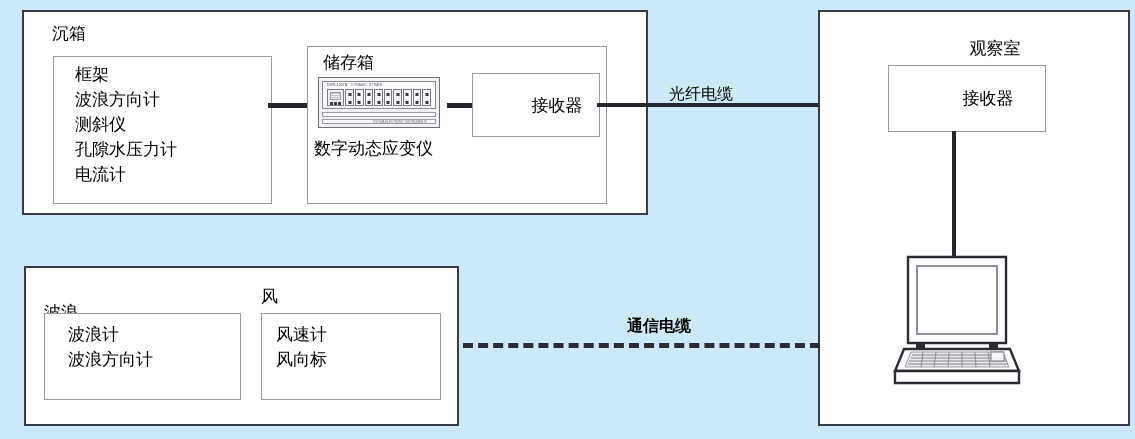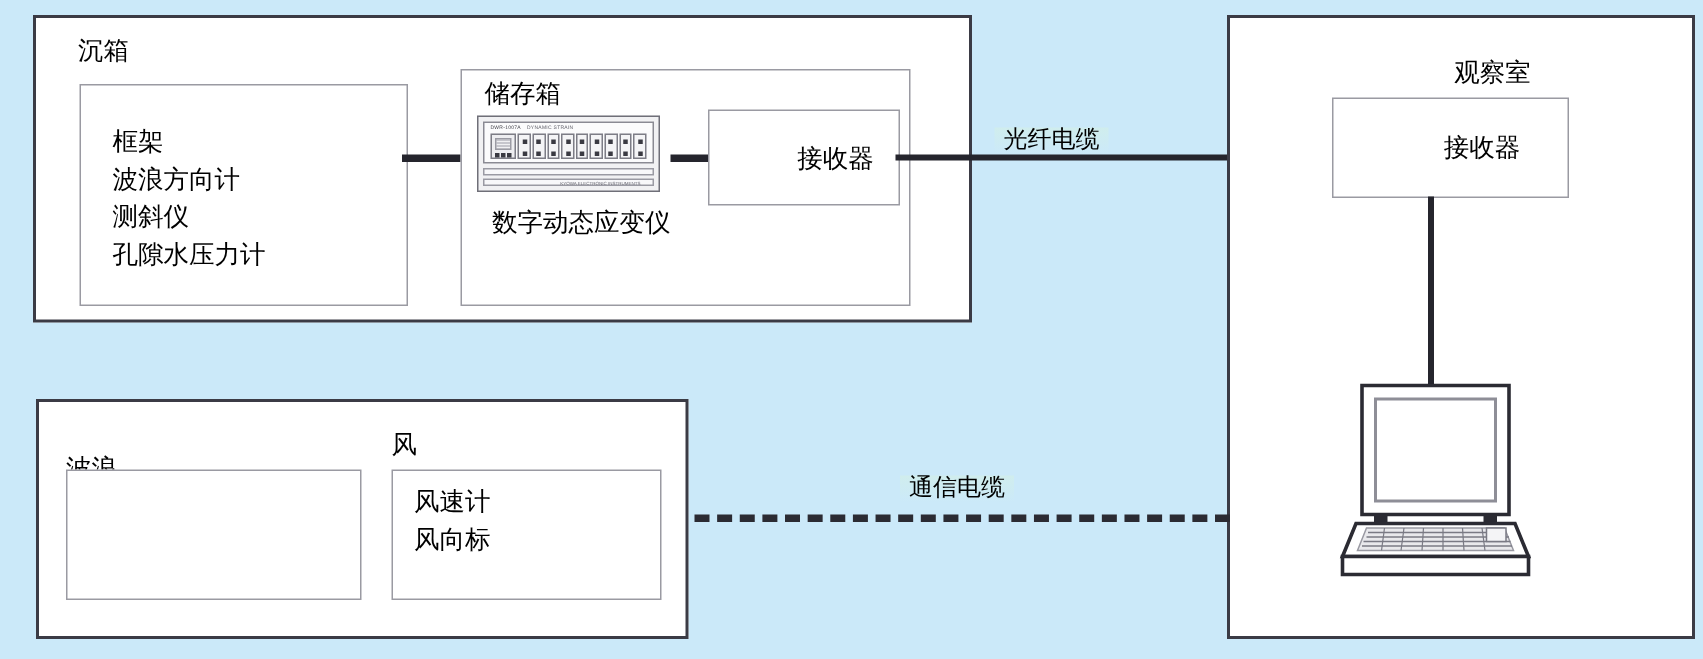--- a/index.html
+++ b/index.html
@@ -173,25 +173,26 @@
 </head>
 <body>
 
 <div id="diagram">
 
   <div class="outer-box" style="left:22px; top:10px; width:626px; height:205px;"></div>
 
   <div class="grp-title" style="left:52px; top:25px;">沉箱</div>
 
   <div class="inner-box" style="left:53px; top:56px; width:219px; height:148px;"></div>
-  <div class="item-list" style="left:75px; top:62px;margin-top:20px;">
+  <div class="item-list" style="left:75px; top:62px;">
     <div>框架</div>
     <div>波浪方向计</div>
     <div>测斜仪</div>
     <div>孔隙水压力计</div>
+    <div>电流计</div>
   </div>
 
   <div class="solid-line" style="left:268px; top:103px; width:42px; height:5px;"></div>
 
   <div class="inner-box" style="left:307px; top:46px; width:300px; height:158px;"></div>
   <div class="grp-title" style="left:323px; top:54px;">储存箱</div>
 
   <div class="device" style="left:318px; top:77px; width:122px; height:51px;">
     <div class="device-inner">
       <div class="device-brand">
@@ -243,21 +244,21 @@
             <span class="knob k2"></span>
           </div>
       </div>
     </div>
     <div class="device-bar" style="top:34px;"></div>
     <div class="device-bar" style="top:41px;">
       <span class="device-tiny" style="top:0px;">KYOWA ELECTRONIC INSTRUMENTS</span>
     </div>
   </div>
 
-  <div class="caption" style="left:328px; top:140px;">数字动态应变仪</div>
+  <div class="caption" style="left:314px; top:140px;">数字动态应变仪</div>
 
   <div class="solid-line" style="left:447px; top:103px; width:26px; height:5px;"></div>
 
   <div class="inner-box" style="left:472px; top:73px; width:128px; height:64px;"></div>
   <div class="box-label" style="left:472px; top:97px; width:128px;">接收器</div>
 
   <div class="solid-line" style="left:597px; top:103px; width:294px; height:4px;"></div>
   <div class="cable-label" style="left:663px; top:85px;">光纤电缆</div>
 
   <div class="outer-box" style="left:818px; top:10px; width:312px; height:416px;"></div>
@@ -299,24 +300,28 @@
 
       <polygon points="7,116 131,116 131,128 7,128" fill="#ffffff" stroke="#2b2b33" stroke-width="2.4"></polygon>
     </svg>
   </div>
 
 
   <div class="outer-box" style="left:24px; top:266px; width:435px; height:160px;"></div>
 
   <div class="grp-title" style="left:44px; top:304px;">波浪</div>
   <div class="inner-box" style="left:44px; top:313px; width:197px; height:87px;"></div>
+  <div class="item-list" style="left:68px; top:322px;">
+    <div>波浪计</div>
+    <div>波浪方向计</div>
+  </div>
 
   <div class="grp-title" style="left:261px; top:288px;">风</div>
   <div class="inner-box" style="left:261px; top:313px; width:180px; height:87px;"></div>
   <div class="item-list" style="left:276px; top:322px;">
     <div>风速计</div>
     <div>风向标</div>
   </div>
 
   <div class="dashed-line" style="left:463px; top:343px; width:357px;"></div>
-  <div class="cable-label" style="left:600px; top:317px;">通信电缆</div>
+  <div class="cable-label" style="left:621px; top:317px;font-weight:bold;">通信电缆</div>
 
 </div>
 
 </body></html>

